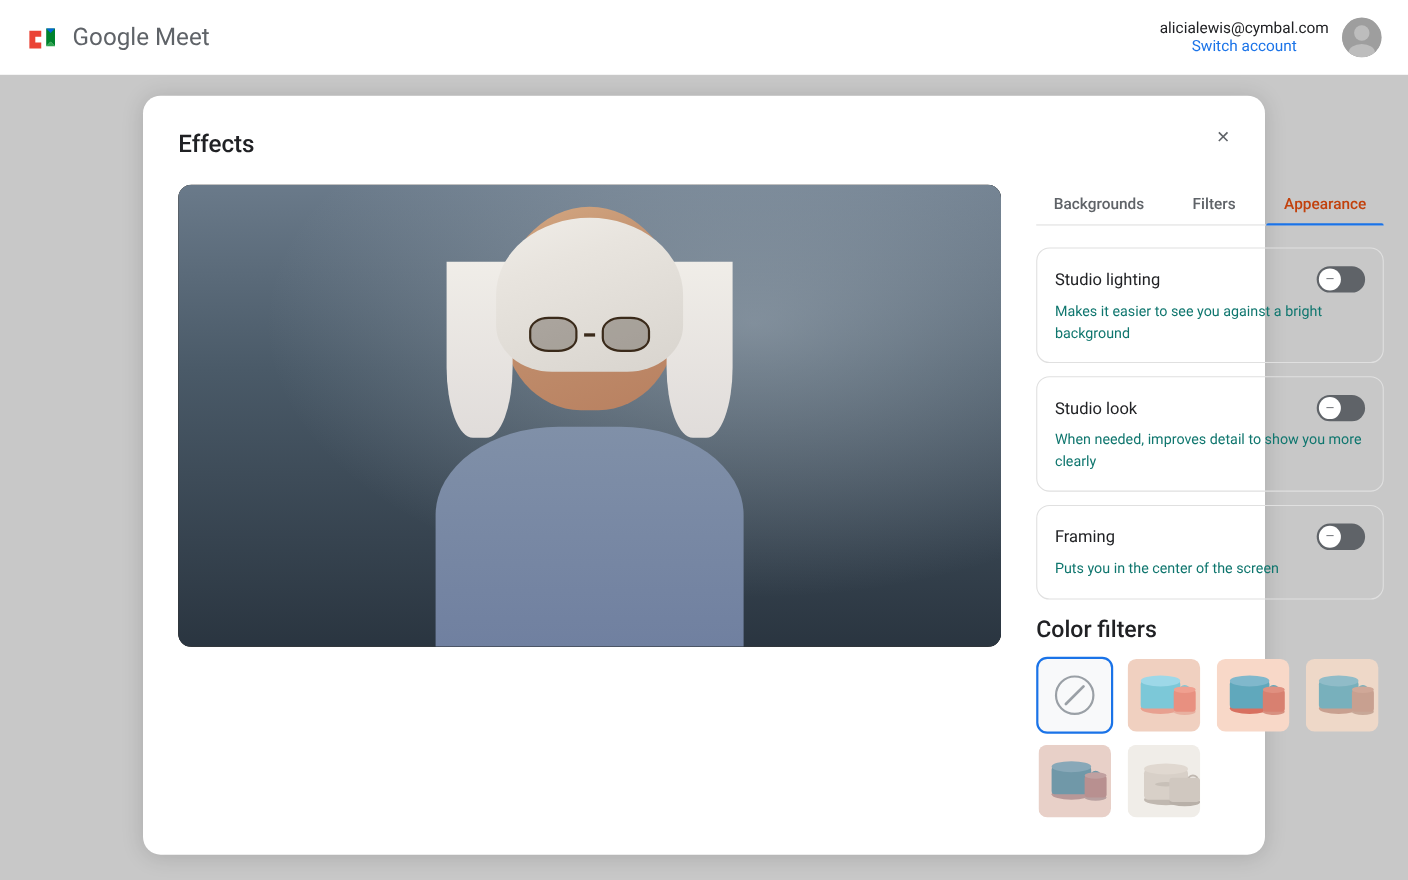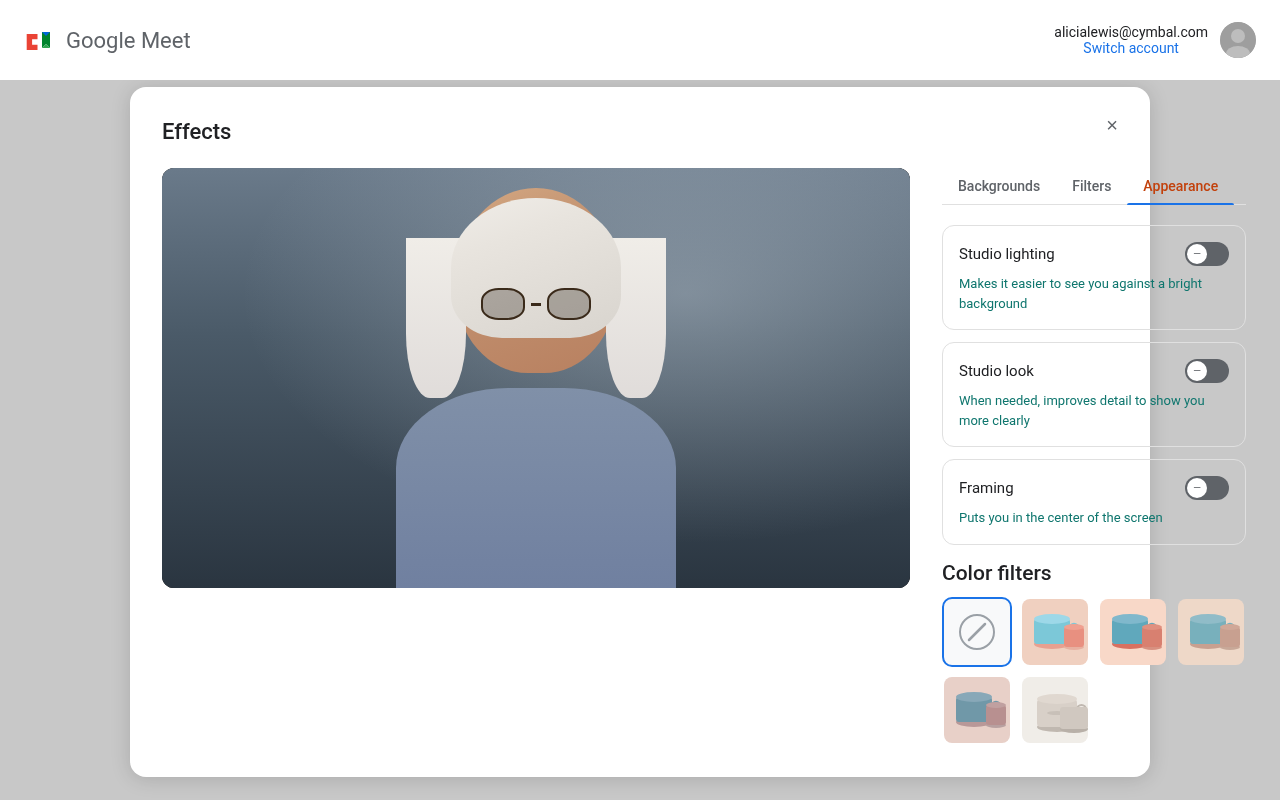--- a/index.html
+++ b/index.html
@@ -10,21 +10,21 @@
       width: 1280px;
       height: 800px;
       overflow: hidden;
       position: relative;
     }
 
     
     .topbar {
       position: absolute;
       top: 0; left: 0; right: 0;
-      height: 80px;
+      height: 68px;
       background: #fff;
       display: flex;
       align-items: center;
       justify-content: space-between;
       padding: 0 24px;
       z-index: 10;
     }
 
     .topbar-left {
       display: flex;
@@ -139,21 +139,21 @@
     
     .right-panel {
       flex: 1;
       display: flex;
       flex-direction: column;
     }
 
     
     .tabs {
       display: flex;
-      gap: 0;
+      gap: 12px;
       margin-bottom: 20px;
       border-bottom: 1px solid #e0e0e0;
     }
 
     .tab {
       padding: 10px 16px;
       font-size: 14px;
       color: #5f6368;
       cursor: pointer;
       border: none;

